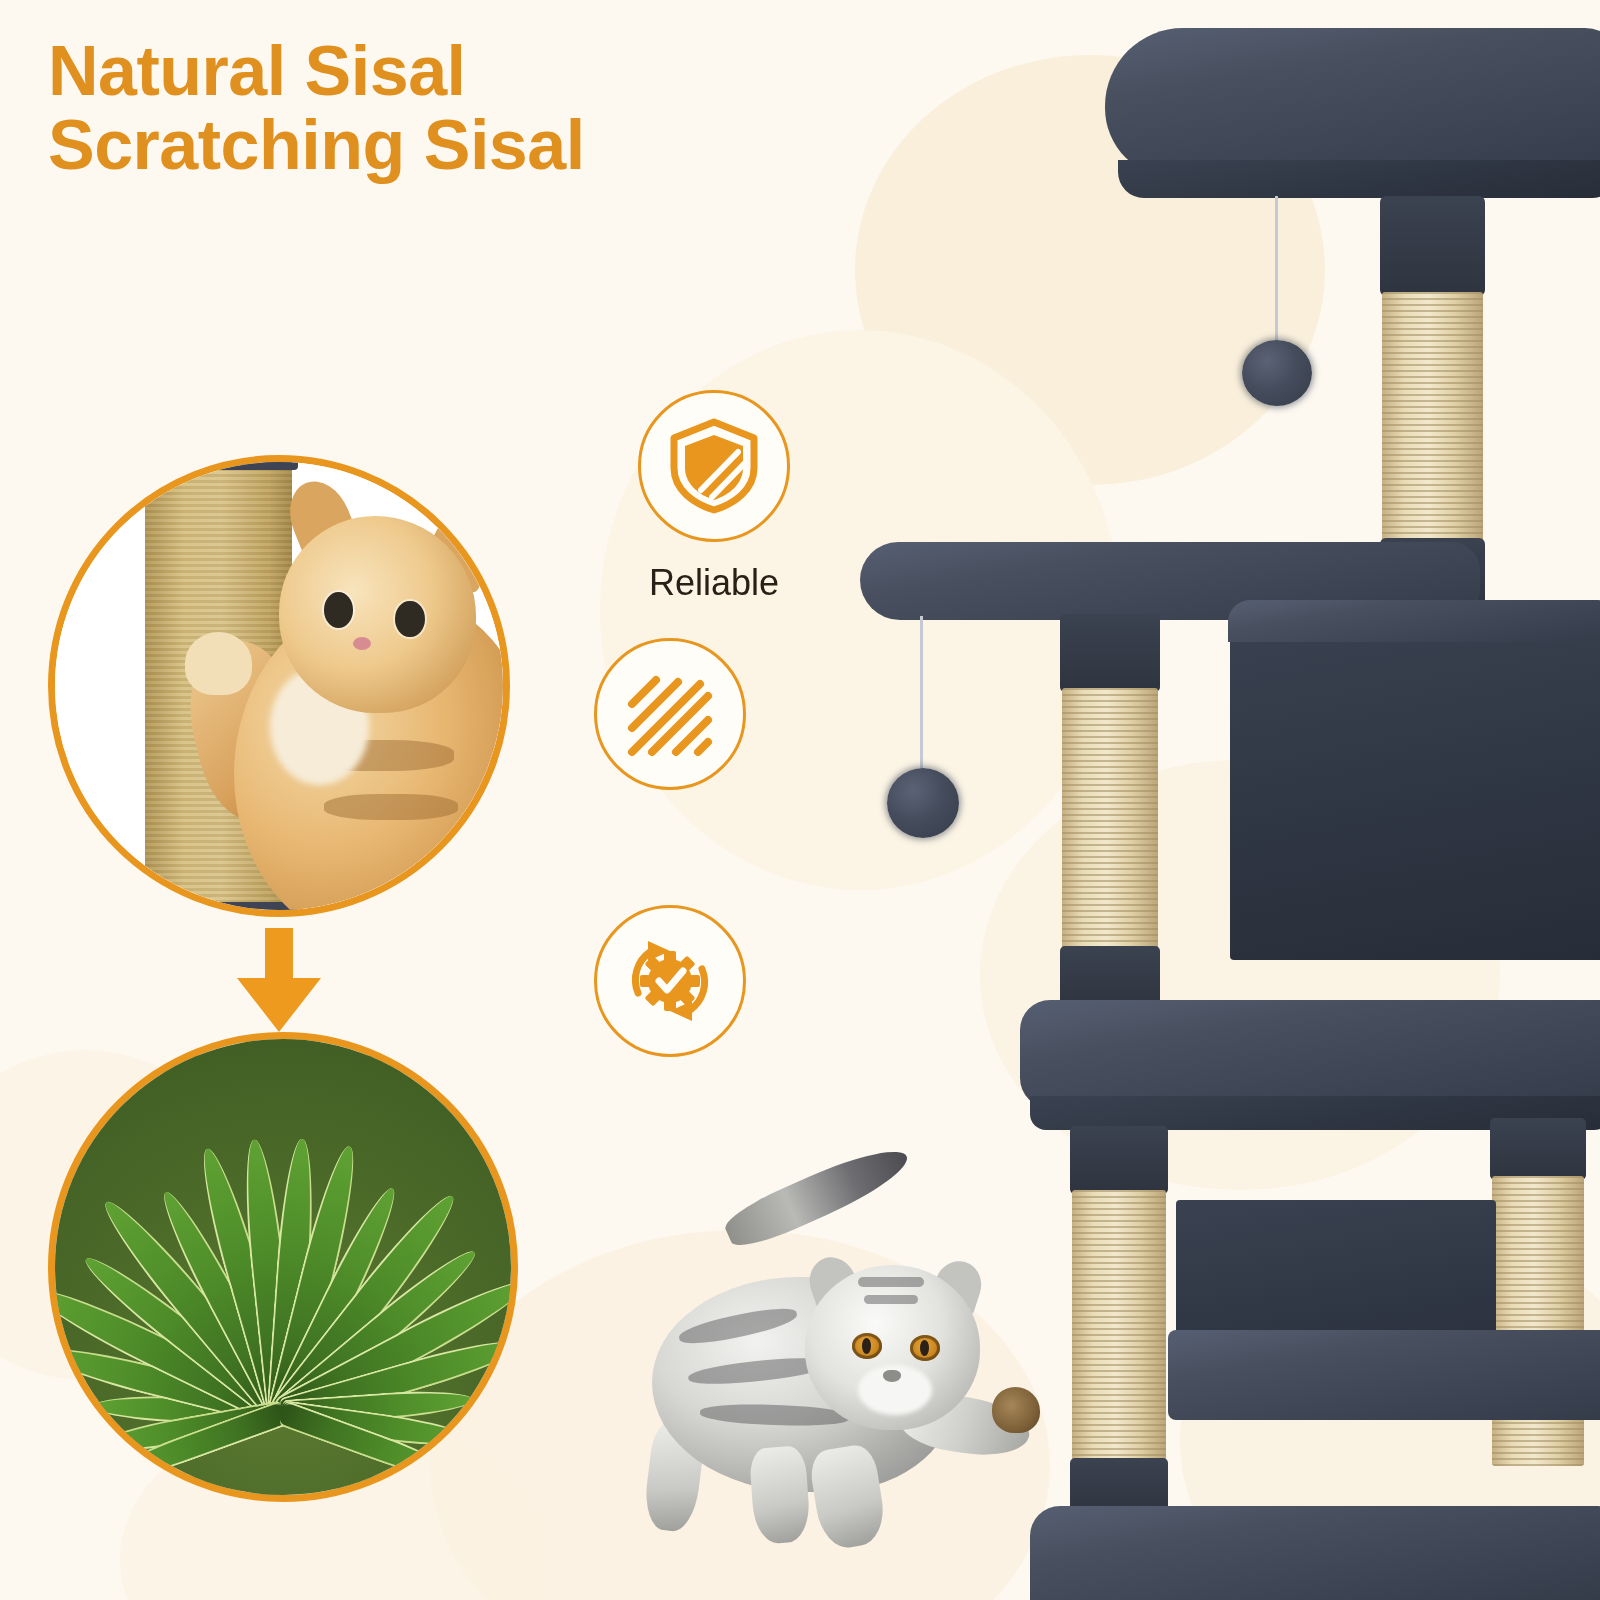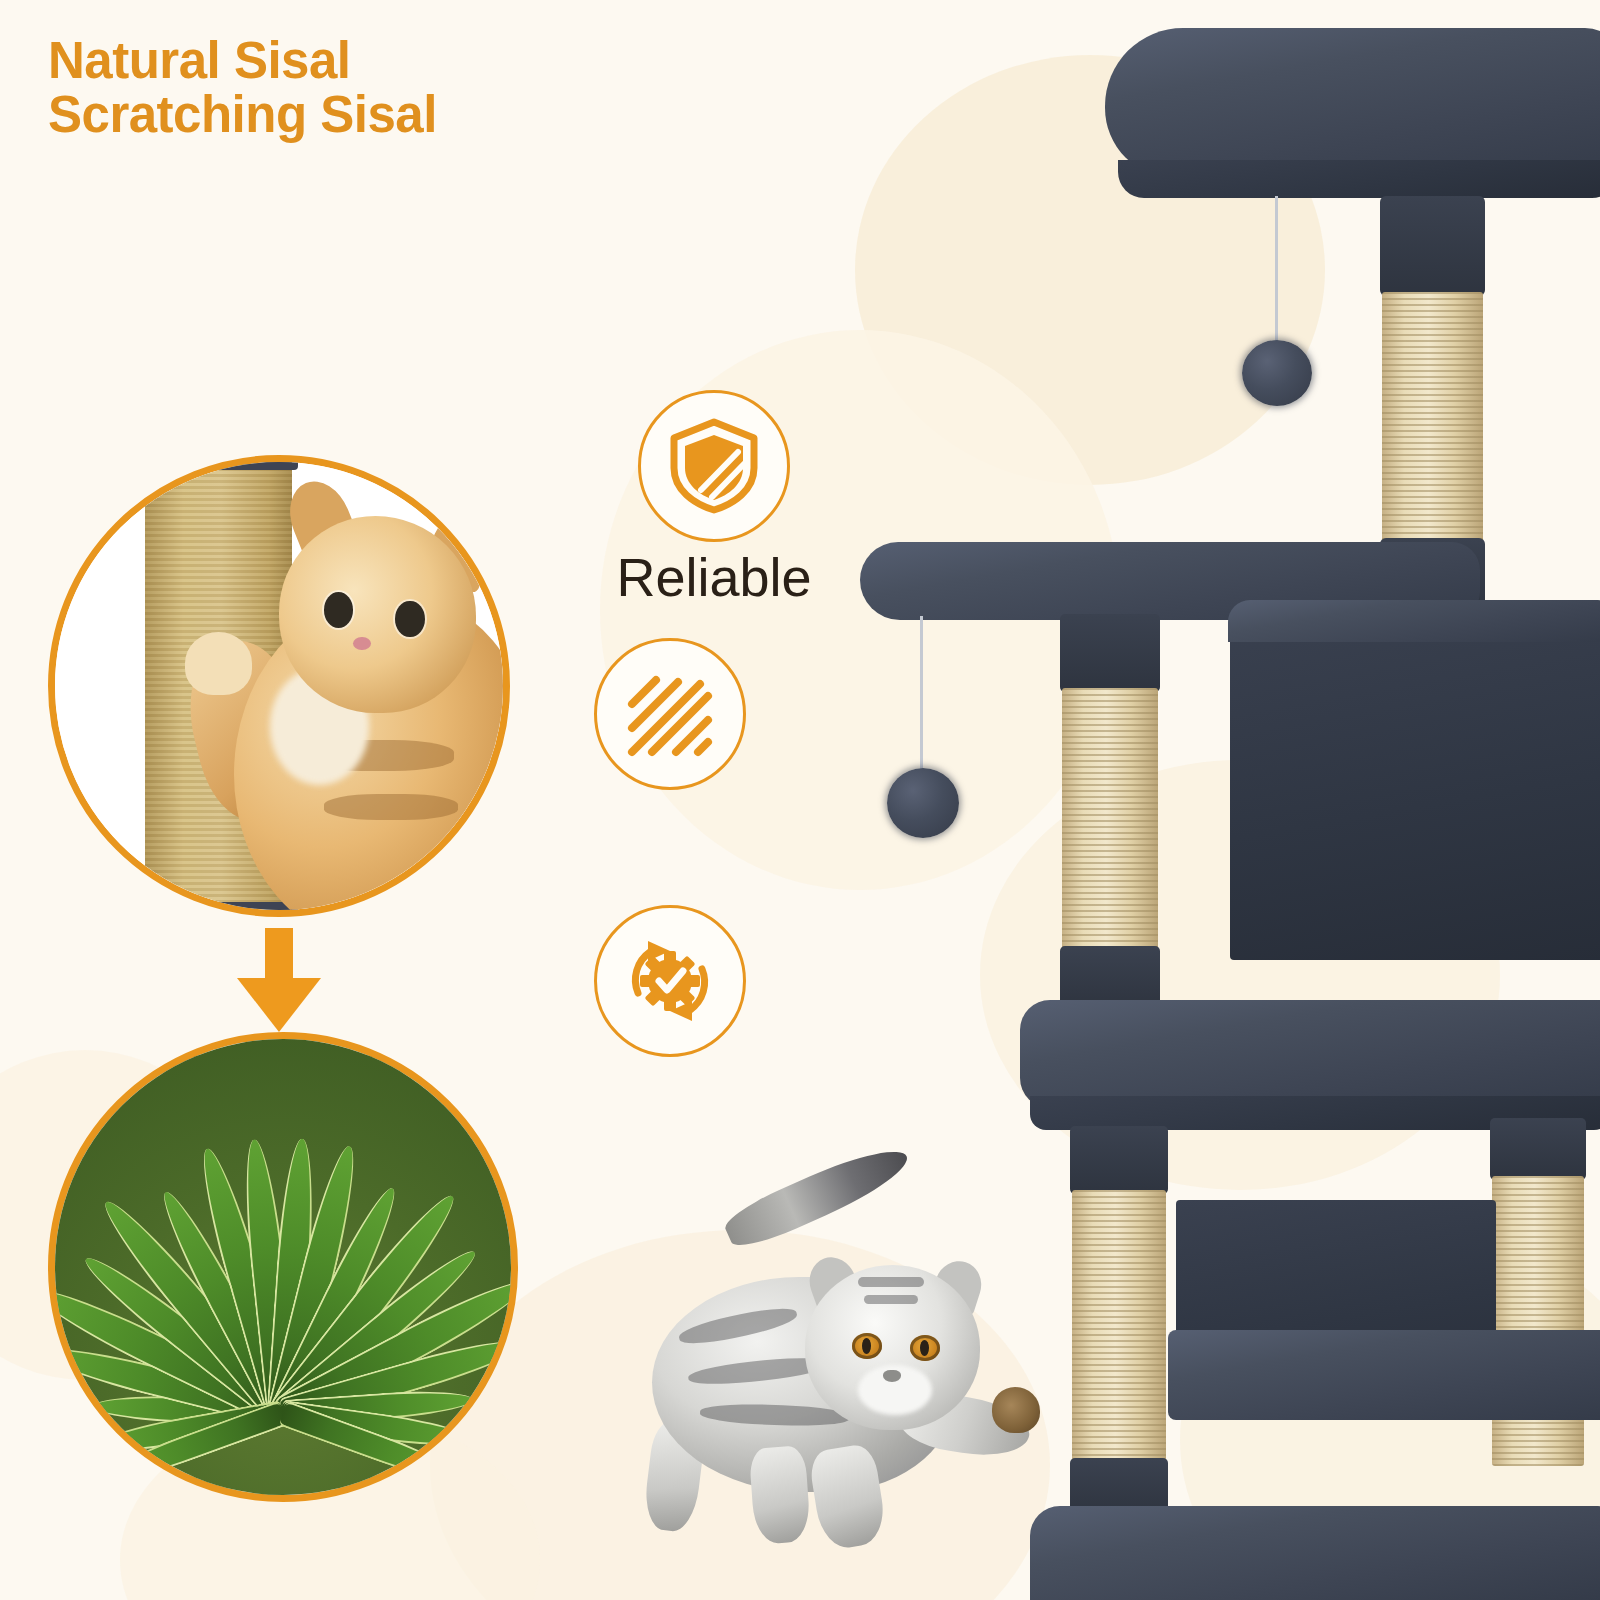--- a/index.html
+++ b/index.html
@@ -19,21 +19,21 @@
   .b3 { left:980px;  top:760px;  width:520px; height:430px; background:#F9F0DE; opacity:.75; }
   .b4 { left:-80px;  top:1050px; width:330px; height:330px; background:#FBF3E3; opacity:.8; }
   .b5 { left:430px;  top:1230px; width:620px; height:470px; background:#FAF1E0; opacity:.85; }
   .b6 { left:1180px; top:1230px; width:480px; height:420px; background:#F9EFDB; opacity:.6; }
   .b7 { left:120px;  top:1410px; width:420px; height:300px; background:#FBF2E1; opacity:.7; }
 
   
   .headline {
     position:absolute; left:48px; top:34px; width:900px;
     color:#E0901E;
-    font-size:51px; font-weight:bold; line-height:1.06;
+    font-size:70px; font-weight:bold; line-height:1.06;
     letter-spacing:-.5px;
   }
   .headline .l2 { display:block; }
   .subtitle {
     position:absolute; left:50px; top:268px; width:1060px;
     color:#2A2017; font-size:41px; font-weight:400; line-height:1.38;
   }
 
   
   .photo-circle {
@@ -141,22 +141,22 @@
   .f2 { left:470px; top:638px; width:400px; }
   .f3 { left:440px; top:905px; width:460px; }
 
   .icon-ring {
     width:152px; height:152px; margin:0 auto;
     border:3px solid #E8961E; border-radius:50%;
     background:#FFFDF8;
     display:flex; align-items:center; justify-content:center;
   }
   .feature-label {
-    margin-top:4px; color:#2A2017;
-    font-size:54px; font-weight:400; white-space:nowrap;
+    margin-top:20px; color:#2A2017;
+    font-size:36px; font-weight:400; white-space:nowrap;
   }
 
   
   #cattree { position:absolute; left:930px; top:0; width:670px; height:1600px; }
   .plush {
     position:absolute;
     background:linear-gradient(170deg,#565F72 0%,#48505F 30%,#3E4554 65%,#343B49 100%);
   }
   .plush-dark {
     position:absolute;

